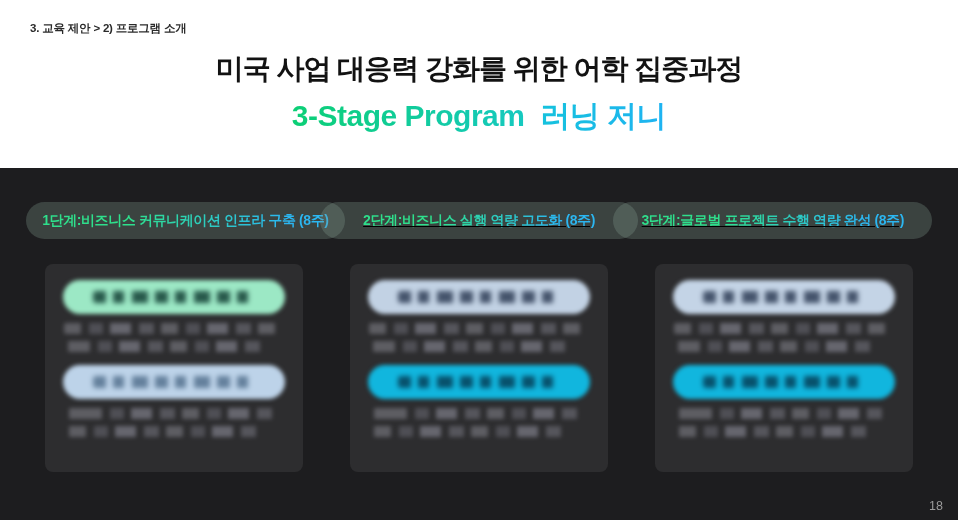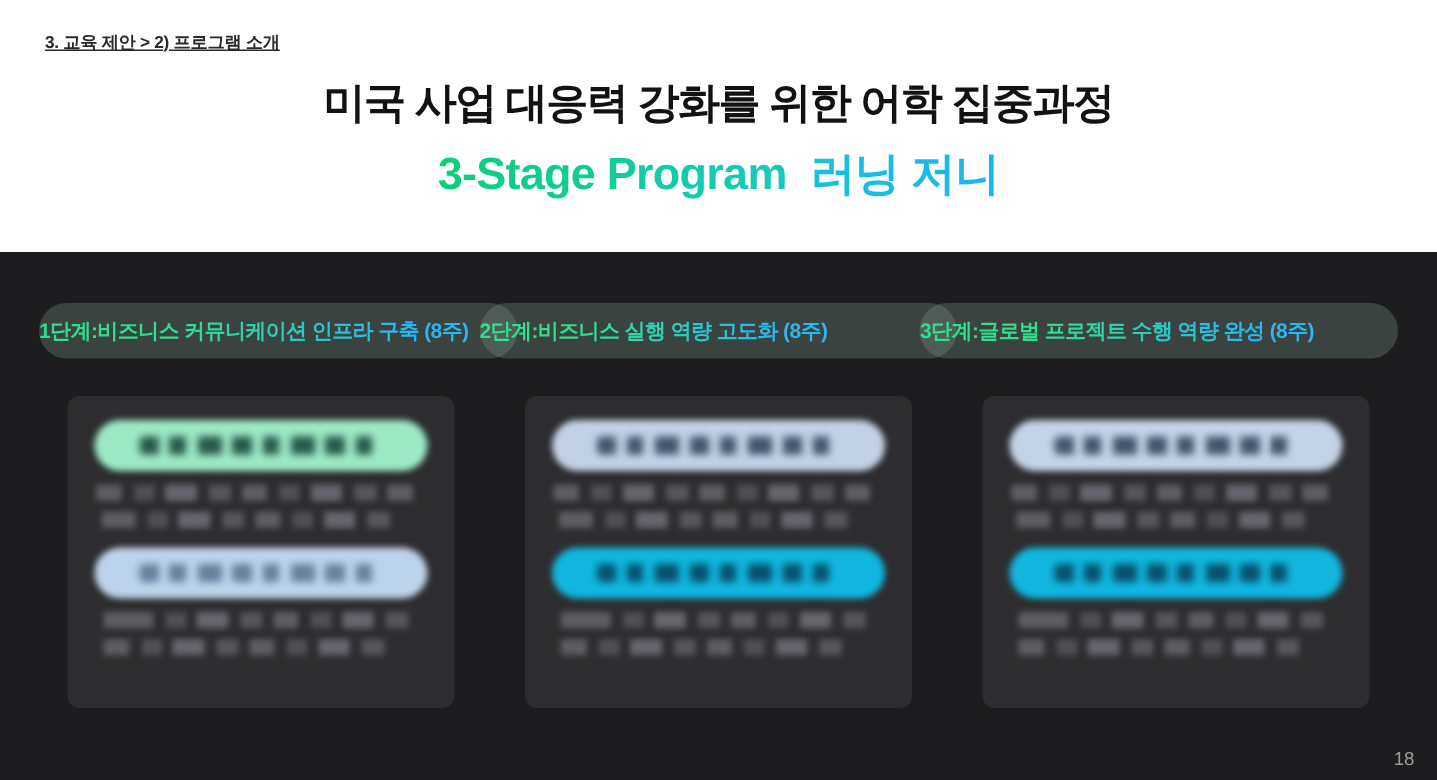--- a/index.html
+++ b/index.html
@@ -7,21 +7,21 @@
   body {
     font-family: "Liberation Sans", "DejaVu Sans", sans-serif;
     background:#ffffff;
     position:relative;
     overflow:hidden;
   }
   .slide { position:absolute; inset:0; }
 
   .breadcrumb {
     position:absolute; left:30px; top:21px;
-    font-size:11.5px; font-weight:600; color:#2a2a2a; letter-spacing:-0.2px;text-decoration:underline;
+    font-size:11.5px; font-weight:600; color:#2a2a2a; letter-spacing:-0.2px;
   }
 
   .title {
     position:absolute; left:0; right:0; top:50px;
     text-align:center;
     font-size:28px; font-weight:800; color:#121212; letter-spacing:-1px;
   }
   .subtitle {
     position:absolute; left:0; right:0; top:96px;
     text-align:center;
@@ -44,23 +44,23 @@
 
   .pill-row {
     position:absolute; left:26px; right:26px; top:34px;
     display:flex;
   }
   .stage-pill {
     flex:1 1 0;
     height:37px;
     border-radius:19px;
     background:var(--stage-pill-bg, rgba(130,154,144,0.30));
-    display:flex; align-items:center; 
+    display:flex; align-items:center; justify-content:center;
   }
-  .stage-pill + .stage-pill { margin-left:-25px; }
+  .stage-pill + .stage-pill { margin-left:-25px;text-decoration:underline; }
   .stage-pill .stage-label {
     font-size:14px; font-weight:700; letter-spacing:-0.4px;
     background:linear-gradient(90deg, var(--stg1,#2ee08c) 30%, var(--stg2,#2bb7f2) 85%);
     -webkit-background-clip:text; background-clip:text; color:transparent;
     white-space:nowrap;
   }
 
   .cards-row {
     position:absolute; left:45px; right:45px; top:96px;
     display:flex; justify-content:space-between;

